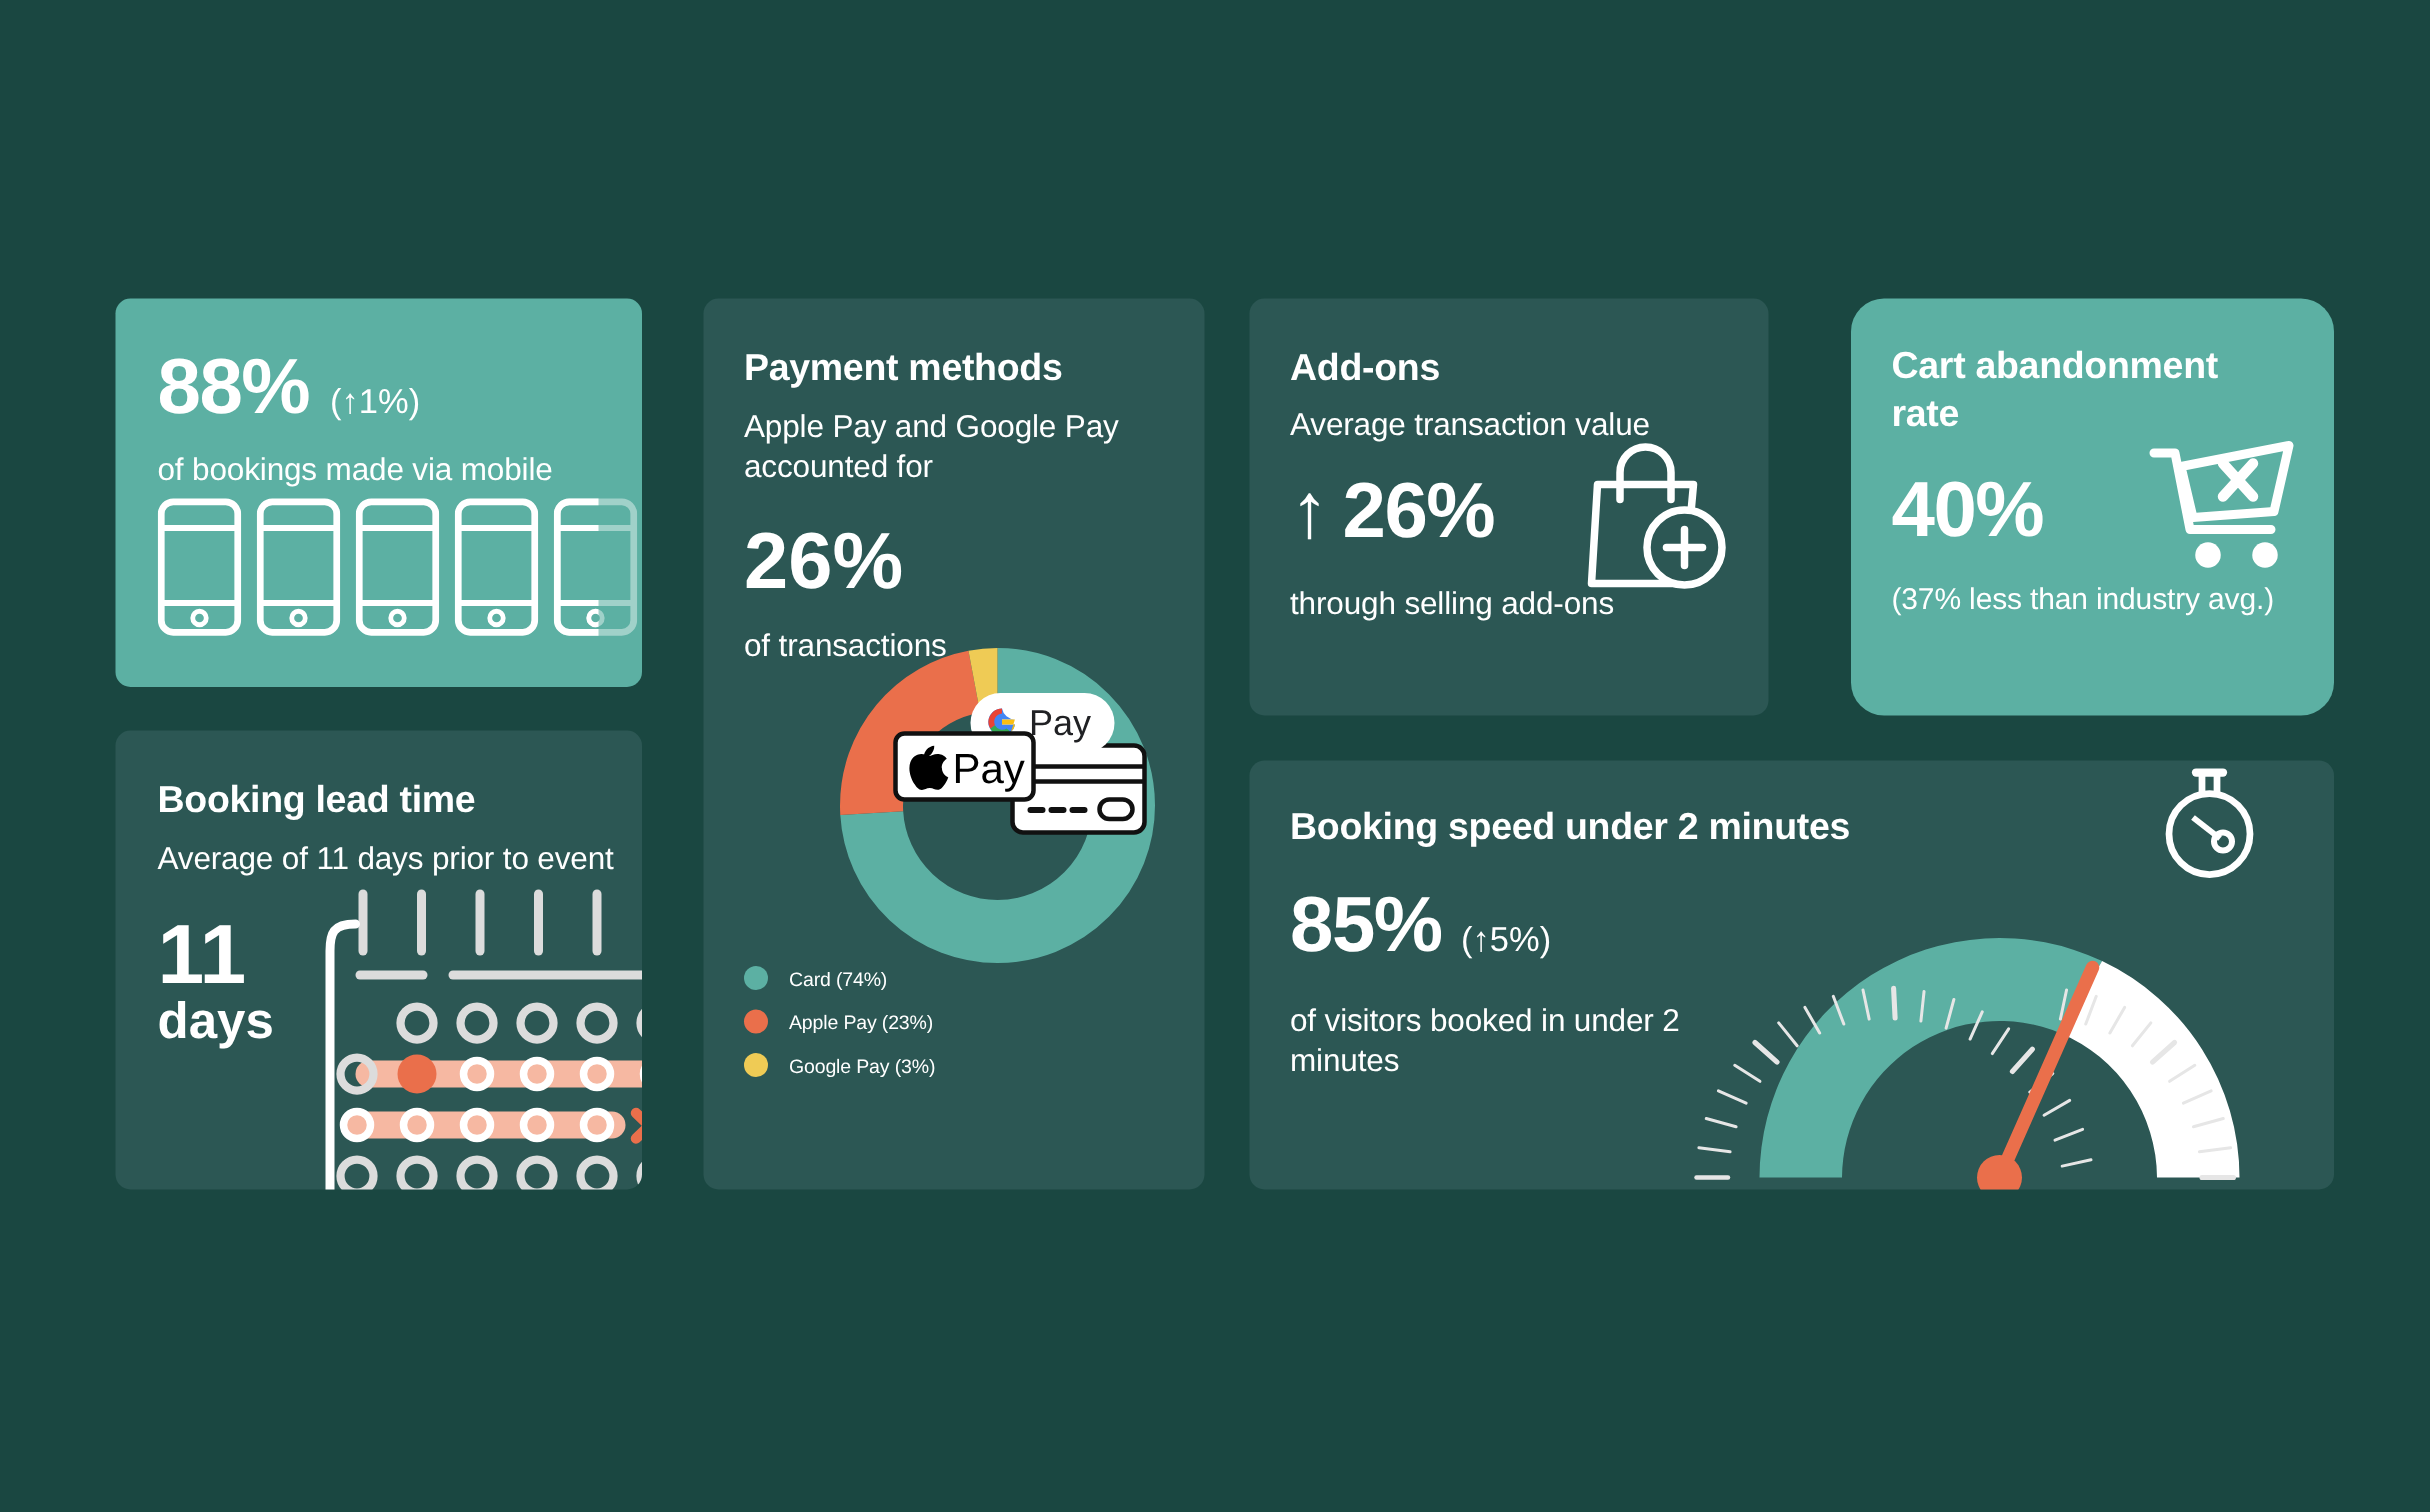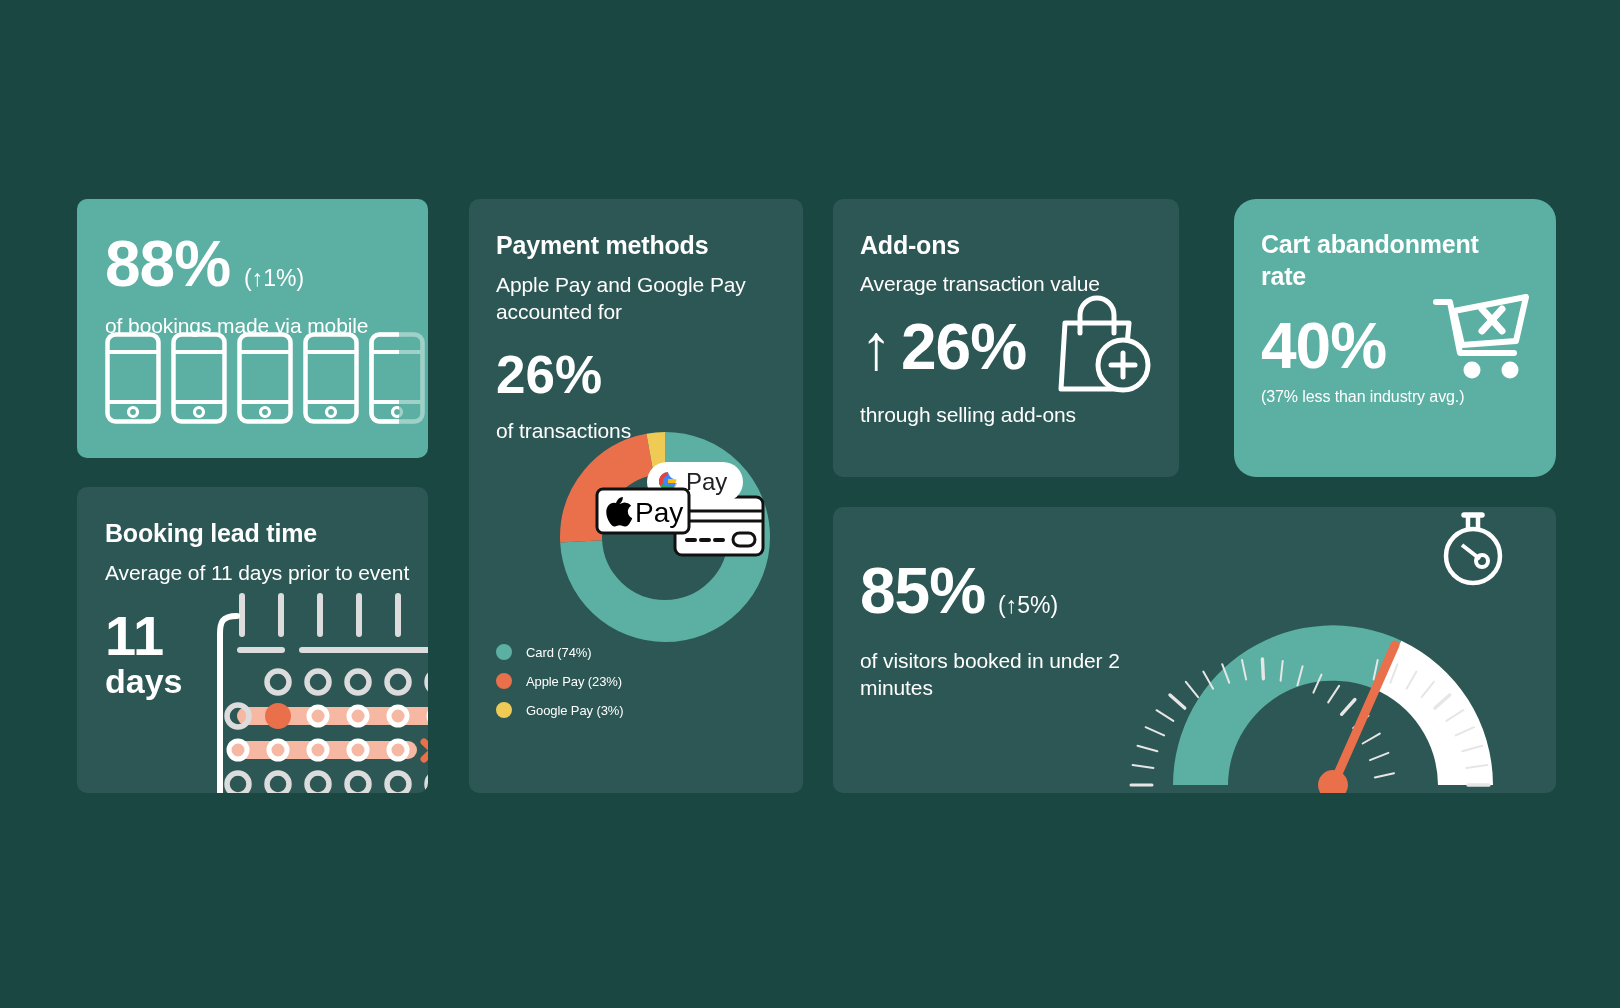--- a/index.html
+++ b/index.html
@@ -33,21 +33,21 @@
   
   #card-mobile       { left: 77px;   top: 199px; width: 351px; height: 259px; }
   #card-lead-time    { left: 77px;   top: 487px; width: 351px; height: 306px; }
   #card-payments     { left: 469px;  top: 199px; width: 334px; height: 594px; }
   #card-addons       { left: 833px;  top: 199px; width: 346px; height: 278px; }
   #card-cart         { left: 1234px; top: 199px; width: 322px; height: 278px; border-radius: 22px; }
   #card-speed        { left: 833px;  top: 507px; width: 723px; height: 286px; }
 
   
   .huge {
-    font-size: 64px;
+    font-size: 52px;
     font-weight: bold;
     letter-spacing: -1px;
     line-height: 1;
   }
   .delta {
     font-size: 23px;
     font-weight: 500;
     letter-spacing: 0px;
     white-space: nowrap;
   }
@@ -88,21 +88,21 @@
   .legend-label { font-size: 13px; font-weight: 400; letter-spacing: -0.1px; }
 
   
   #card-addons .inner { padding: 30px 0 0 27px; }
   .addons-row { display: flex; align-items: center; margin-top: 18px; }
   .bag-icon { position: absolute; right: 28px; top: 90px; }
 
   
   #card-cart .inner { padding: 29px 0 0 27px; }
   .cart-icon { position: absolute; right: 20px; top: 92px; }
-  .cart-note { position: absolute; left: 27px; top: 188px; font-size: 16px; }
+  .cart-note { position: absolute; left: 27px; top: 188px; font-size: 20px; }
 
   
   #card-speed .inner { padding: 28px 0 0 27px; width: 430px; }
   .speed-row { display: flex; align-items: baseline; gap: 13px; margin-top: 24px; }
   .gauge-wrap { position: absolute; left: 290px; top: 68px; width: 420px; height: 230px; }
   .watch-icon { position: absolute; right: 46px; top: 2px; }
 </style>
 </head>
 <body>
 
@@ -333,20 +333,21 @@
         <line x1="52" y1="18" x2="72" y2="40"></line>
           <line x1="72" y1="18" x2="52" y2="40"></line>
       </g>
       <circle cx="42" cy="79" r="8.5" fill="#fff"></circle>
       <circle cx="80" cy="79" r="8.5" fill="#fff"></circle>
     </svg>
   </div>
 
   <div class="card dark" id="card-speed">
     <div class="inner">
+      <div class="h-title">Booking speed under 2 minutes</div>
       <div class="speed-row">
         <span class="huge">85%</span>
         <span class="delta">(↑5%)</span>
       </div>
       <div class="sub" style="margin-top:24px; max-width:275px;">of visitors booked in under 2 minutes</div>
     </div>
 
     <svg class="watch-icon" width="74" height="80" viewBox="0 0 74 80">
       <circle cx="37" cy="47" r="27" fill="none" stroke="#fff" stroke-width="4.5"></circle>
       <line x1="28" y1="6" x2="46" y2="6" stroke="#fff" stroke-width="5.5" stroke-linecap="round"></line>

